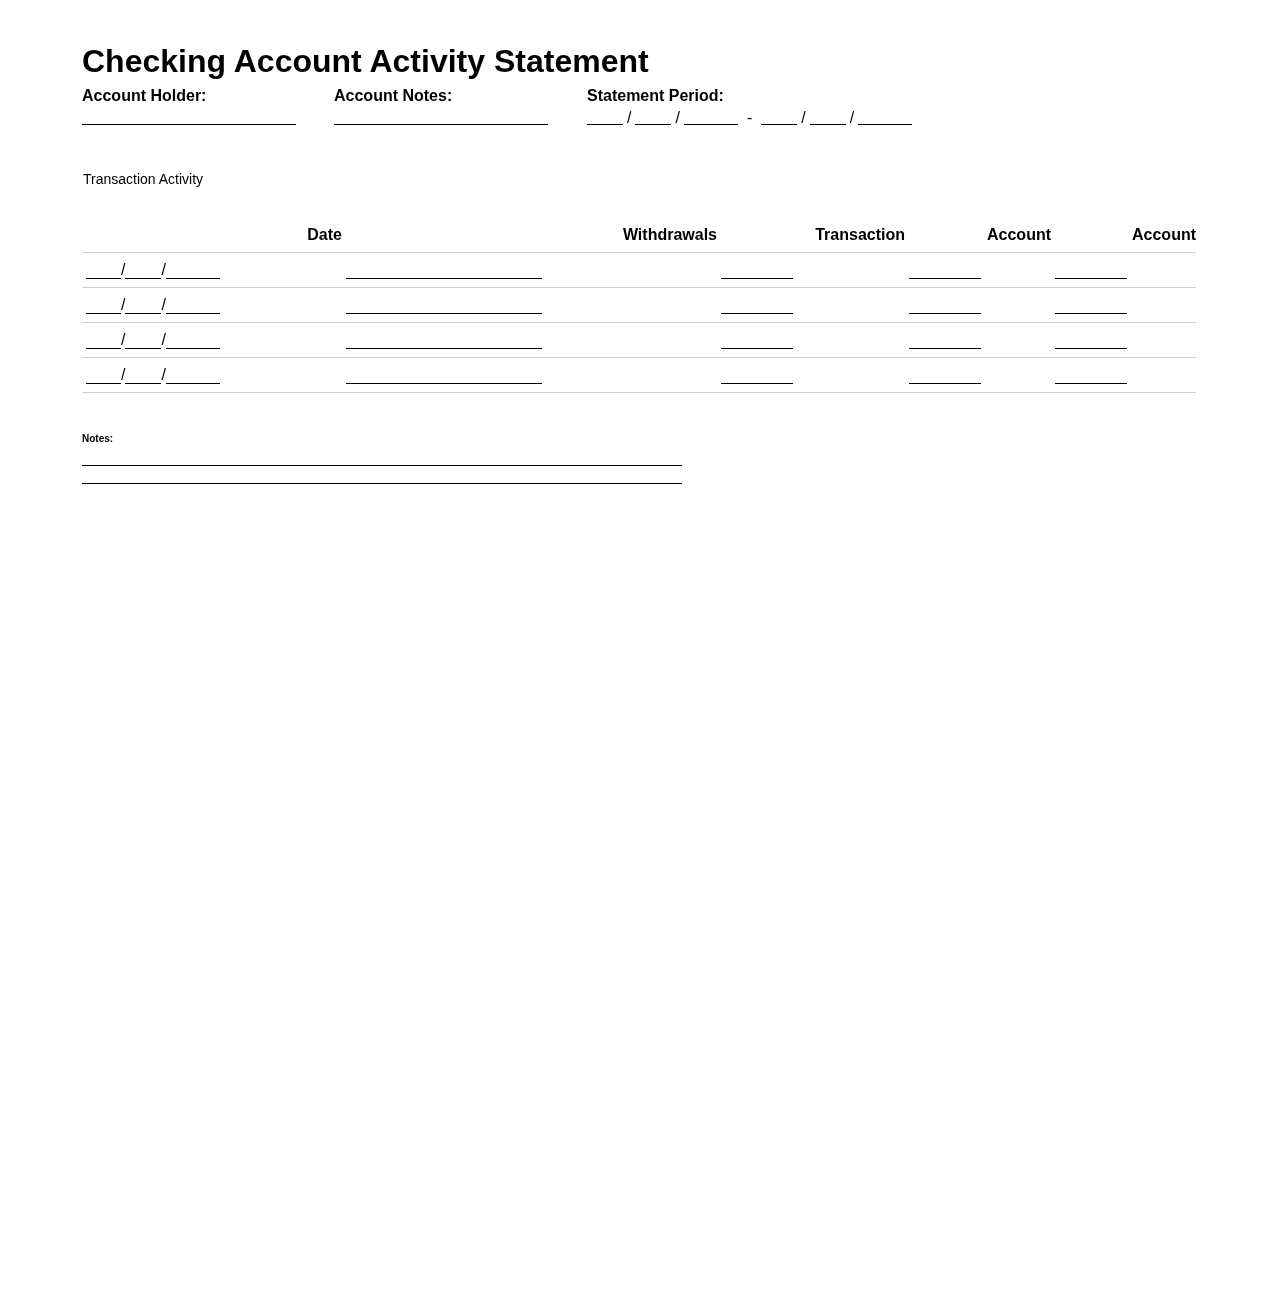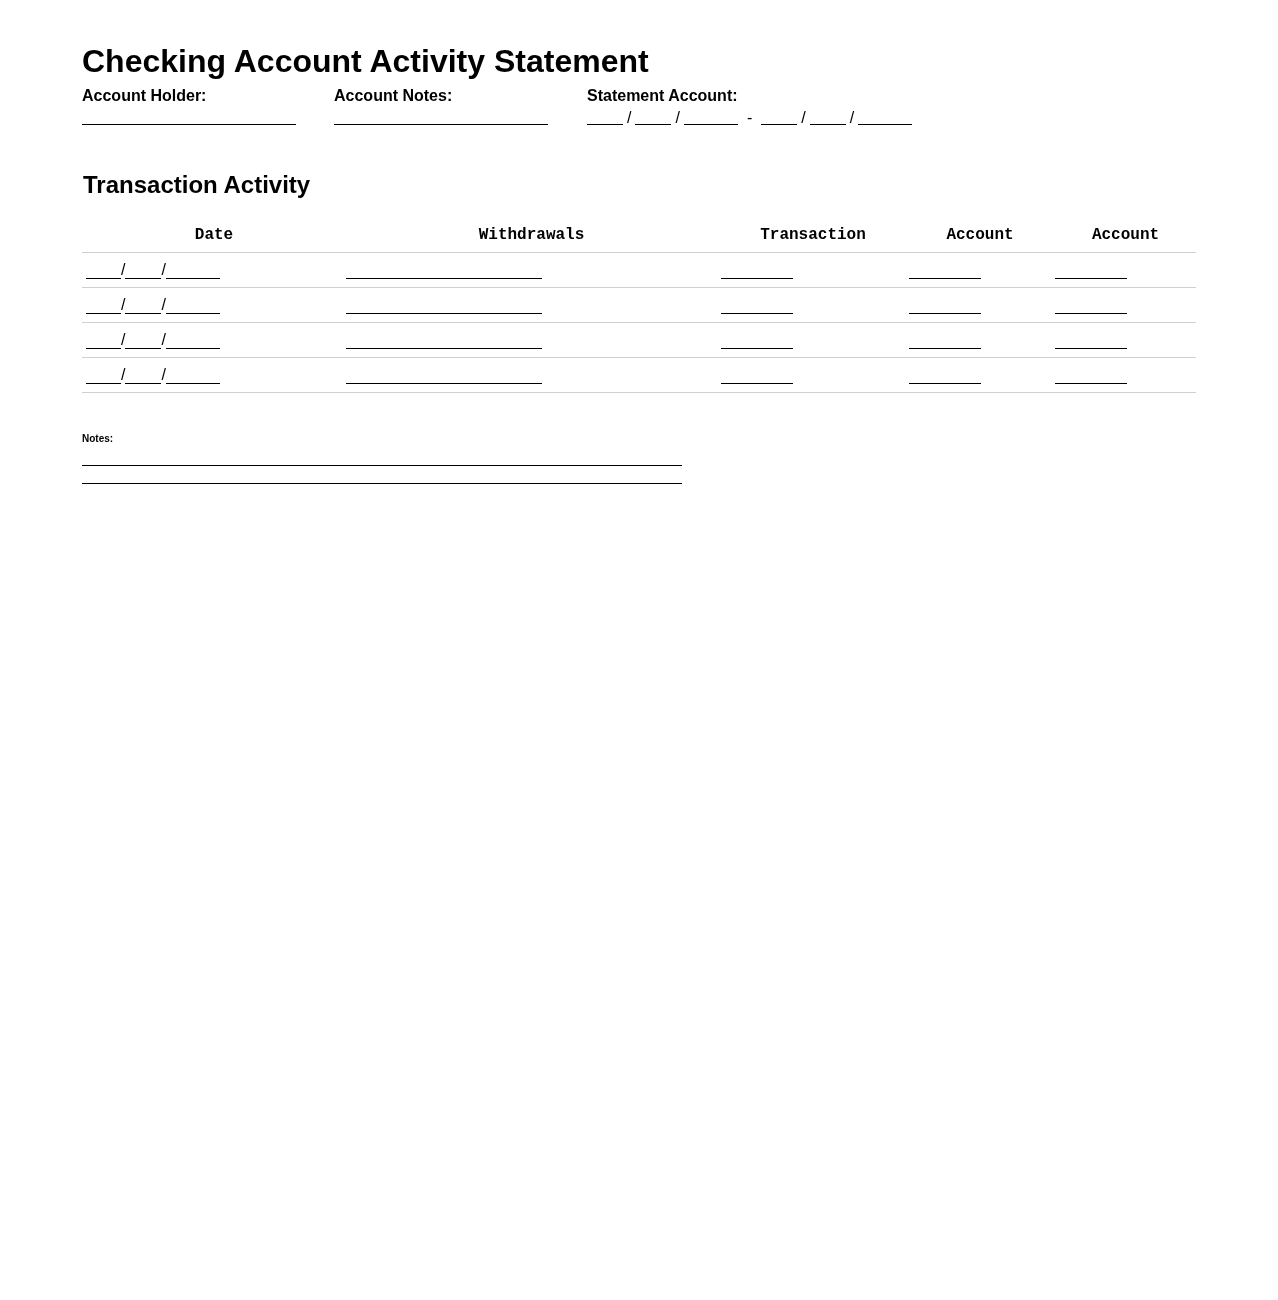--- a/index.html
+++ b/index.html
@@ -3,23 +3,23 @@
 <meta charset="utf-8">
 <style>
   html, body { margin:0; padding:0; background:#ffffff; }
   body { width:1278px; height:1300px; position:relative; font-family:"Liberation Sans", sans-serif; color:#000; }
   .page { position:absolute; left:82px; top:0; width:1114px; }
   h1 { position:absolute; left:0; top:43px; margin:0; font-size:32px; font-weight:bold; white-space:nowrap; }
   .field { position:absolute; top:87px; }
   .field .lbl { font-size:16px; font-weight:bold; display:block; height:20px; }
   .blank { display:inline-block; border-bottom:1px solid #000; height:14px; vertical-align:bottom; }
   .sep { font-size:16px; display:inline-block; padding:0 4px; line-height:14px; vertical-align:bottom; }
-  h2 { position:absolute; left:1px; top:171px; margin:0; font-size:24px; font-weight:bold; white-space:nowrap; }
+  h2 { position:absolute; left:1px; top:171px; margin:0; font-size:14px; font-weight:normal; white-space:nowrap; }
   table { position:absolute; left:0; top:218px; width:1114px; border-collapse:collapse; }
-  th { text-align:center; font-size:16px; font-weight:bold; padding:0 0 0 4px; height:34px; border-bottom:1px solid #d0d0d0; vertical-align:middle;font-family:Liberation Mono, monospace; }
+  th { text-align:right; font-size:16px; font-weight:bold; padding:0 0 0 4px; height:34px; border-bottom:1px solid #d0d0d0; vertical-align:middle; }
   td { height:34px; padding:0 0 0 4px; border-bottom:1px solid #d0d0d0; vertical-align:middle; font-size:16px; }
   td .blank { height:10px; }
   .notes-lbl { position:absolute; left:0; top:433px; font-size:10px; font-weight:bold; }
   .note-line { position:absolute; left:0; width:600px; border-bottom:1px solid #000; }
 </style>
 </head>
 <body>
 
 <div class="page">
   <h1>Checking Account Activity Statement</h1>
@@ -28,21 +28,21 @@
     <span class="lbl">Account Holder:</span>
     <span class="blank" style="width:214px;"></span>
   </div>
 
   <div class="field" style="left:252px;">
     <span class="lbl">Account Notes:</span>
     <span class="blank" style="width:214px;"></span>
   </div>
 
   <div class="field" style="left:505px; white-space:nowrap;">
-    <span class="lbl">Statement Account:</span>
+    <span class="lbl">Statement Period:</span>
     <span class="blank" style="width:36px;"></span><span class="sep">/</span><span class="blank" style="width:36px;"></span><span class="sep">/</span><span class="blank" style="width:54px;"></span><span class="sep" style="padding:0 9px;">-</span><span class="blank" style="width:36px;"></span><span class="sep">/</span><span class="blank" style="width:36px;"></span><span class="sep">/</span><span class="blank" style="width:54px;"></span>
   </div>
 
   <h2>Transaction Activity</h2>
 
   <table>
     <thead>
       <tr>
         <th style="width:256px;">Date</th>
         <th style="width:371px;">Withdrawals</th>

